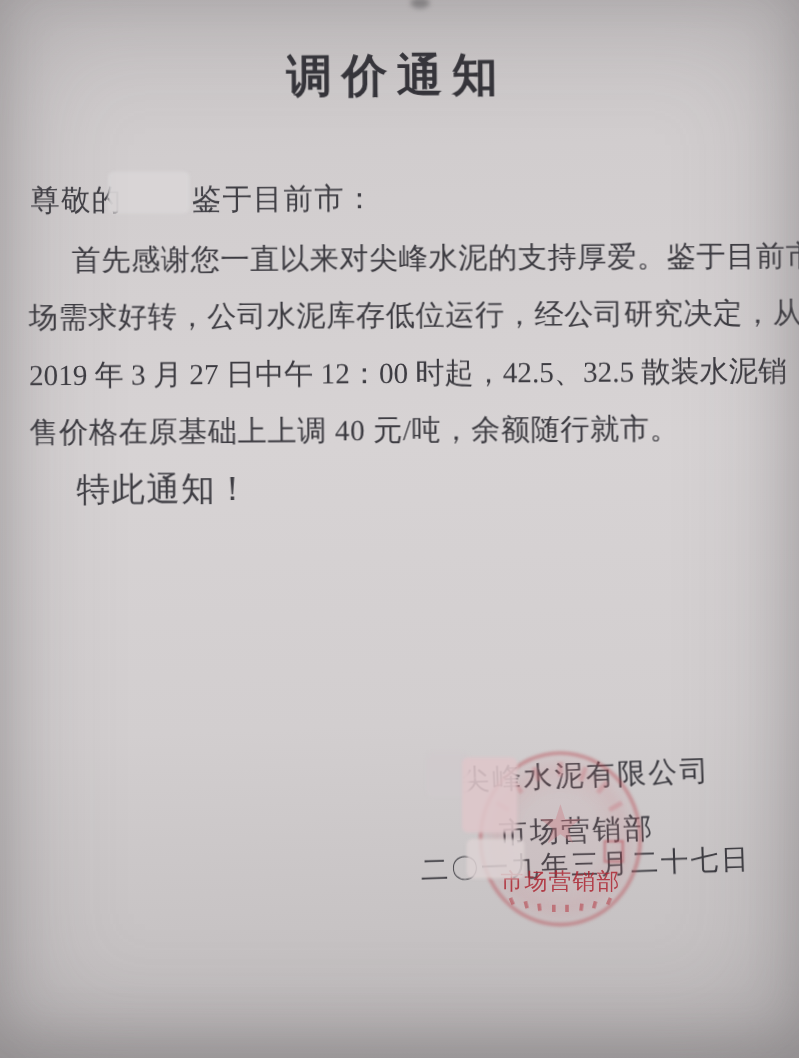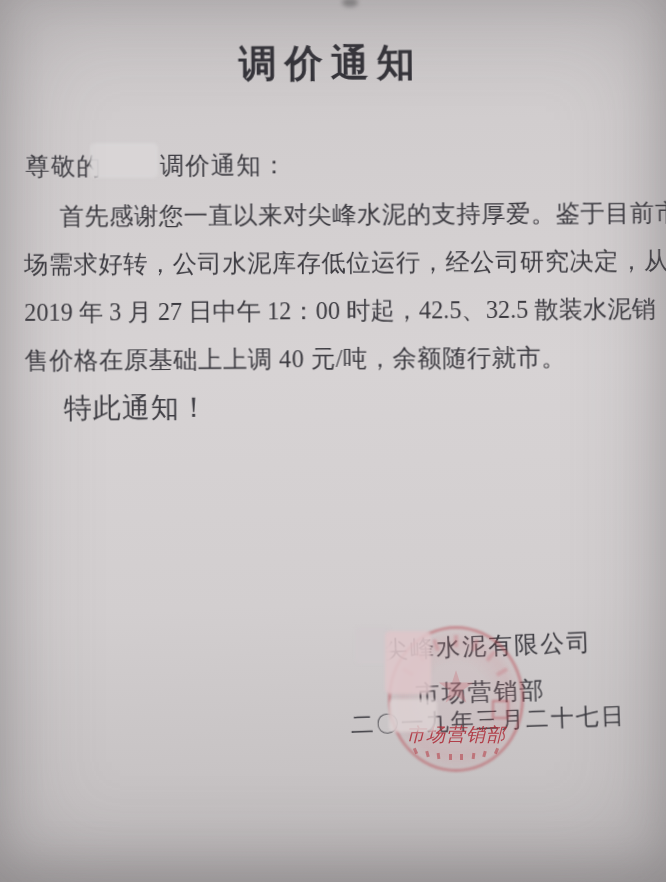--- a/index.html
+++ b/index.html
@@ -50,22 +50,22 @@
   }
   .sig{
     position:absolute;font-size:24px;letter-spacing:2px;
     white-space:nowrap;color:#3c3b41;
   }
   .sig.company{top:631px;left:383px;transform:rotate(-1.8deg);}
   .sig.dept{top:677px;left:414px;transform:rotate(-1.6deg);}
   .sig.date{top:706px;left:349px;font-size:23px;transform:rotate(-1.6deg);}
   
   .stamp{
-    position:absolute;left:388px;top:626px;width:136px;height:146px;
-    z-index:2;pointer-events:none;font-style:italic;
+    position:absolute;left:399px;top:626px;width:136px;height:146px;
+    z-index:2;pointer-events:none;
   }
   .stamp .ring{
     position:absolute;inset:0;border-radius:50%;
     border:3px solid rgba(186,84,92,0.50);
     filter:blur(1.2px);
     background:radial-gradient(ellipse at 50% 50%,rgba(214,150,156,0.10) 35%,rgba(208,135,143,0.22) 58%,rgba(208,135,143,0.05) 72%,transparent 78%);
   }
   .stamp .star{
     position:absolute;left:50px;top:44px;width:36px;height:36px;
     background:rgba(202,120,128,0.38);filter:blur(1px);
@@ -113,21 +113,21 @@
 </style>
 </head>
 <body>
 
 <div class="photo">
 
   <div class="doc">
 
     <div class="title">调价通知</div>
 
-    <div class="salutation"><span>尊敬的</span><span class="salut-gap"></span><span>调价通知：</span></div>
+    <div class="salutation"><span>尊敬的</span><span class="salut-gap"></span><span>鉴于目前市：</span></div>
 
     <div class="bodyline l1">首先感谢您一直以来对尖峰水泥的支持厚爱。鉴于目前市</div>
     <div class="bodyline l2">场需求好转，公司水泥库存低位运行，经公司研究决定，从</div>
     <div class="bodyline l3">2019 年 3 月 27 日中午 12：00 时起，42.5、32.5 散装水泥销</div>
     <div class="bodyline l4">售价格在原基础上上调 40 元/吨，余额随行就市。</div>
 
     <div class="notice">特此通知！</div>
 
     <div class="sig company"><span>尖峰</span><span>水泥有限公司</span></div>
 

